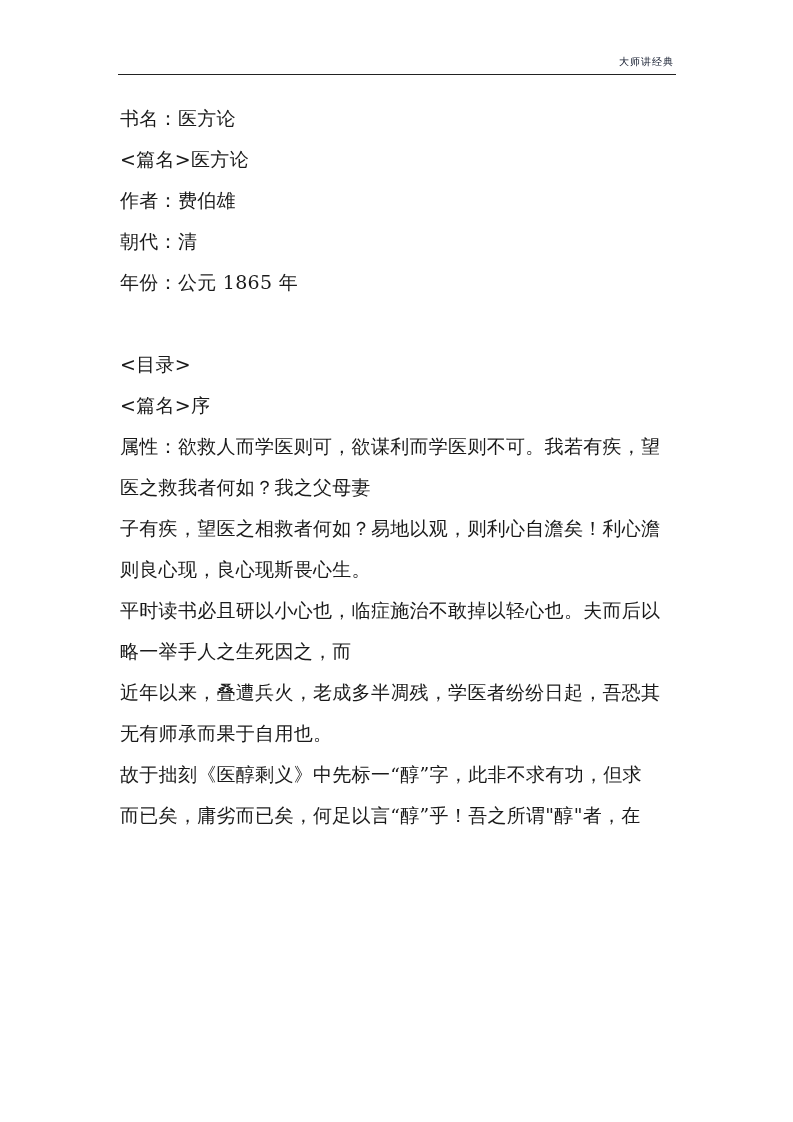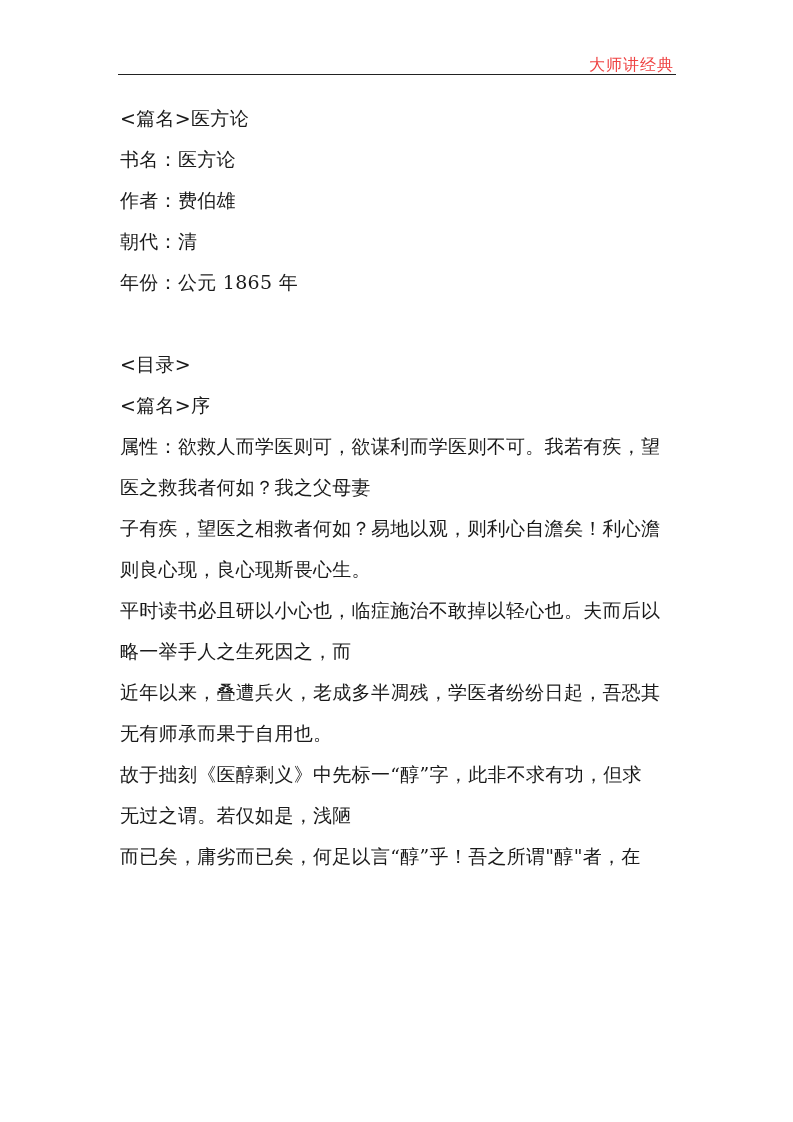--- a/index.html
+++ b/index.html
@@ -20,22 +20,22 @@
       left: 118px;
       top: 52px;
       width: 558px;
       height: 22px;
       border-bottom: 1px solid #222;
     }
     .header-title {
       position: absolute;
       right: 2px;
       top: 3px;
-      font-size: 16px;
-      color: #ef4444;
+      font-size: 10px;
+      color: #0f172a;
       letter-spacing: 1px;
     }
     .content {
       position: absolute;
       left: 120px;
       top: 98px;
       width: 560px;
     }
     .line {
       font-size: 19px;
@@ -49,32 +49,31 @@
     }
   </style>
 </head>
 <body>
 
 <div class="page-header">
   <span class="header-title">大师讲经典</span>
 </div>
 
 <div class="content">
+  <div class="line">书名：医方论</div>
   <div class="line">&lt;篇名&gt;医方论</div>
-  <div class="line">书名：医方论</div>
   <div class="line">作者：费伯雄</div>
   <div class="line">朝代：清</div>
   <div class="line">年份：公元 1865 年</div>
   <div class="blank"></div>
   <div class="line">&lt;目录&gt;</div>
   <div class="line">&lt;篇名&gt;序</div>
   <div class="line">属性：欲救人而学医则可，欲谋利而学医则不可。我若有疾，望</div>
   <div class="line">医之救我者何如？我之父母妻</div>
   <div class="line">子有疾，望医之相救者何如？易地以观，则利心自澹矣！利心澹</div>
   <div class="line">则良心现，良心现斯畏心生。</div>
   <div class="line">平时读书必且研以小心也，临症施治不敢掉以轻心也。夫而后以</div>
   <div class="line">略一举手人之生死因之，而</div>
   <div class="line">近年以来，叠遭兵火，老成多半凋残，学医者纷纷日起，吾恐其</div>
   <div class="line">无有师承而果于自用也。</div>
   <div class="line">故于拙刻《医醇剩义》中先标一“醇”字，此非不求有功，但求</div>
-  <div class="line">无过之谓。若仅如是，浅陋</div>
   <div class="line">而已矣，庸劣而已矣，何足以言“醇”乎！吾之所谓"醇"者，在</div>
 </div>
 
 </body></html>

